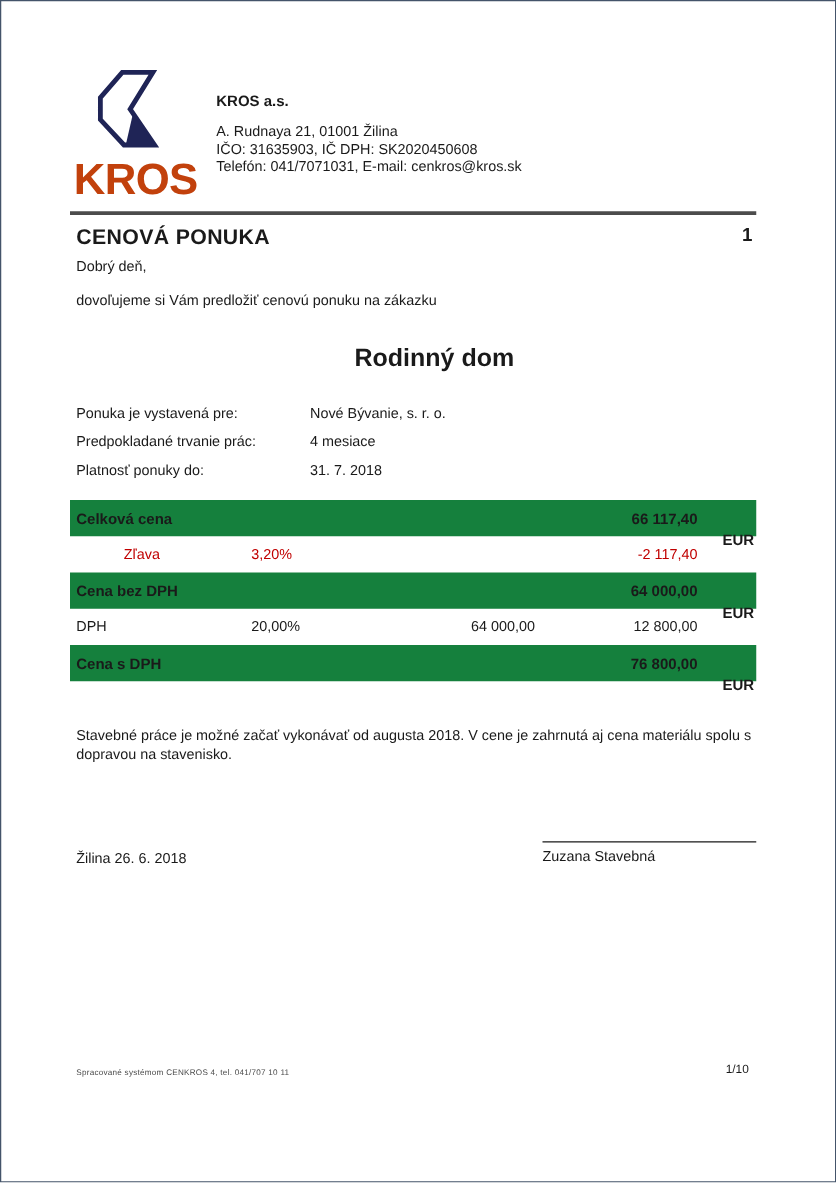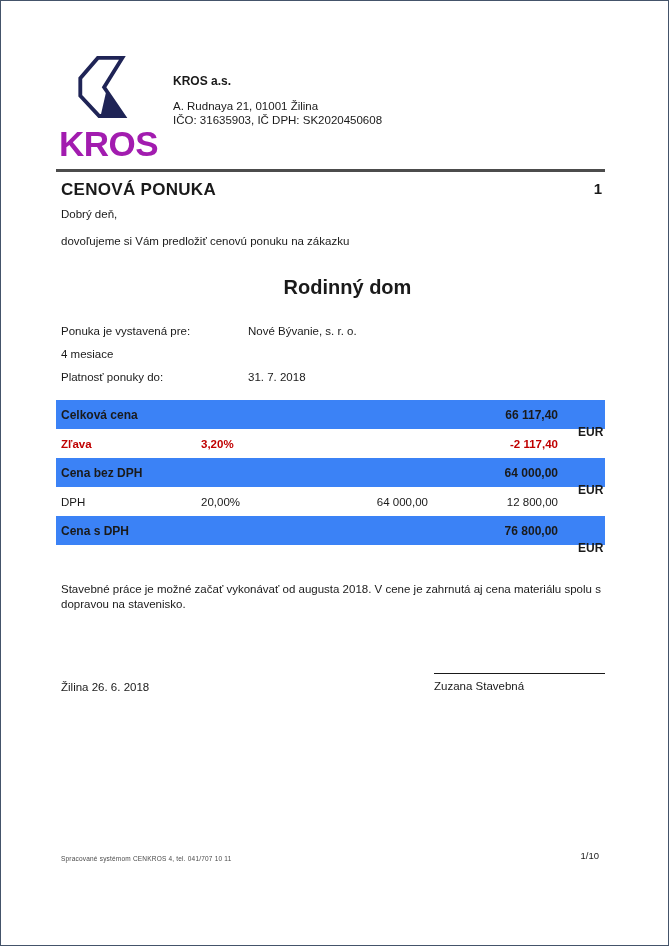--- a/index.html
+++ b/index.html
@@ -14,21 +14,21 @@
     background:#ffffff;
     border:1px solid #44546a;
     overflow:hidden;
   }
 
   
   .logo-mark { position:absolute; left:62px; top:52px; width:78px; height:70px; }
   .logo-word {
     position:absolute; left:58px; top:123px;
     font-size:35px; font-weight:bold; letter-spacing:-0.5px;
-    color:#a21caf;
+    color:#c2410c;
   }
   .company { position:absolute; left:172px; top:73px; font-size:11.5px; line-height:14px; }
   .company-name { font-size:12px; font-weight:bold; margin-bottom:11px; }
 
   .rule { position:absolute; left:55px; top:168px; width:549px; height:3px; background:#4c4c4c; }
 
   .title-row {
     position:absolute; left:55px; top:179px; width:549px;
     display:flex; justify-content:space-between; align-items:flex-start;
     padding:0 3px 0 5px;
@@ -47,23 +47,23 @@
 
   .details { position:absolute; left:60px; top:323px; font-size:11.5px; }
   .drow { display:flex; line-height:14px; margin-bottom:9px; }
   .dlabel { width:187px; }
 
   .price-table { position:absolute; left:55px; top:399px; width:549px; }
   .trow {
     display:flex; align-items:center; height:29px;
     padding-left:5px; padding-right:6px; font-size:11.5px;
   }
-  .trow.shaded { background:#3b82f6; }
+  .trow.shaded { background:#15803d; }
   .trow.bold   { font-weight:bold; font-size:12px; }
-  .trow.red    { color:#c00000; font-weight:bold; }
+  .trow.red    { color:#c00000; font-weight:normal;margin-left:38px; }
   .c-label { flex:1; }
   .c-pct   { width:100px; }
   .c-base  { width:127px; text-align:right; }
   .c-amt   { width:130px; text-align:right; }
   .c-cur   { width:41px; padding-left:20px; text-align:left;margin-top:35px; }
 
   .note {
     position:absolute; left:60px; top:581px; width:543px;
     font-size:11.5px; line-height:15px;
   }
@@ -87,40 +87,42 @@
   <svg class="logo-mark" viewBox="0 0 100 100" aria-hidden="true">
     <path d="M79,7 L44,7 L19,36 L19,61 L46,90 L81,90 L53,49 Z" fill="none" stroke="#1f2456" stroke-width="5.5" stroke-linejoin="miter"></path>
     <path d="M56,55 L81,90 L48,90 Z" fill="#1f2456"></path>
   </svg>
   <div class="logo-word">KROS</div>
 
   <div class="company">
     <div class="company-name">KROS a.s.</div>
     <div class="company-line">A. Rudnaya 21, 01001 Žilina</div>
     <div class="company-line">IČO: 31635903, IČ DPH: SK2020450608</div>
+    <div class="company-line">Telefón: 041/7071031, E-mail: cenkros@kros.sk</div>
   </div>
 
   <div class="rule"></div>
 
   <div class="title-row">
     <div class="doc-title">CENOVÁ PONUKA</div>
     <div class="doc-number">1</div>
   </div>
 
   <p class="greeting">Dobrý deň,</p>
   <p class="intro-line">dovoľujeme si Vám predložiť cenovú ponuku na zákazku</p>
 
   <h2 class="project-name">Rodinný dom</h2>
 
   <div class="details">
     <div class="drow">
       <span class="dlabel">Ponuka je vystavená pre:</span>
       <span class="dvalue">Nové Bývanie, s. r. o.</span>
     </div>
     <div class="drow">
+      <span class="dlabel">Predpokladané trvanie prác:</span>
       <span class="dvalue">4 mesiace</span>
     </div>
     <div class="drow">
       <span class="dlabel">Platnosť ponuky do:</span>
       <span class="dvalue">31. 7. 2018</span>
     </div>
   </div>
 
   <div class="price-table">
     <div class="trow shaded bold">

